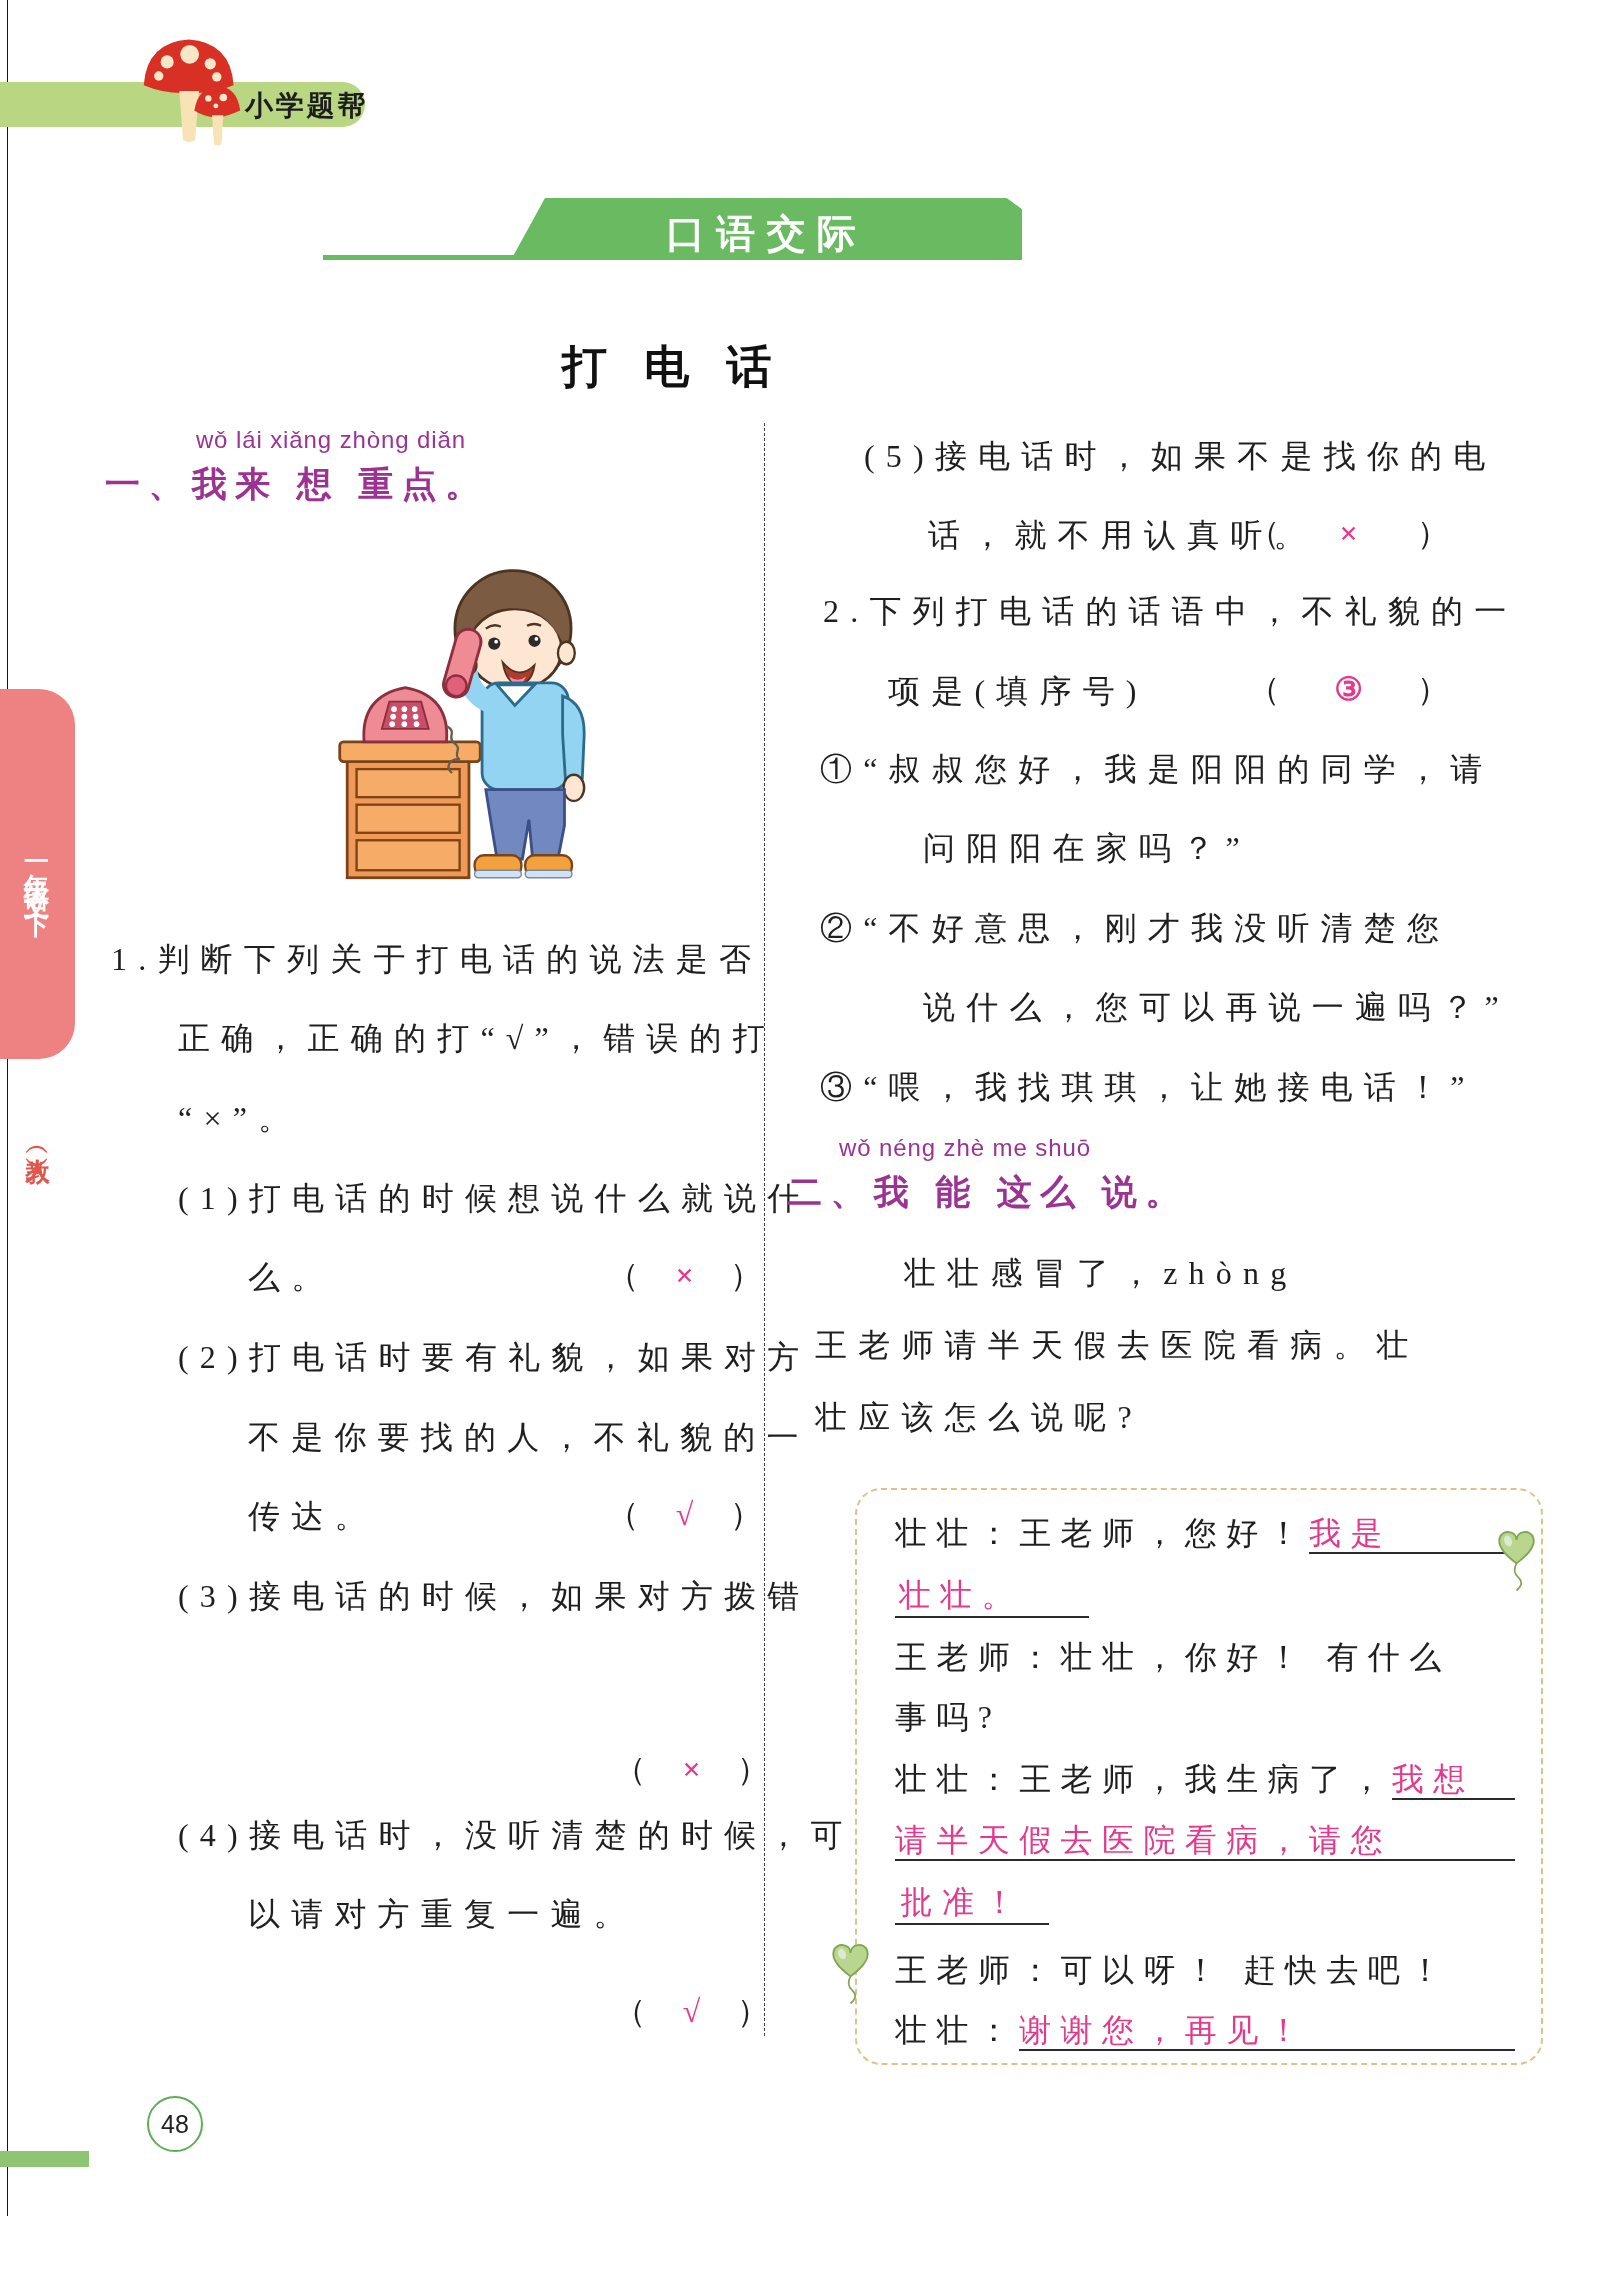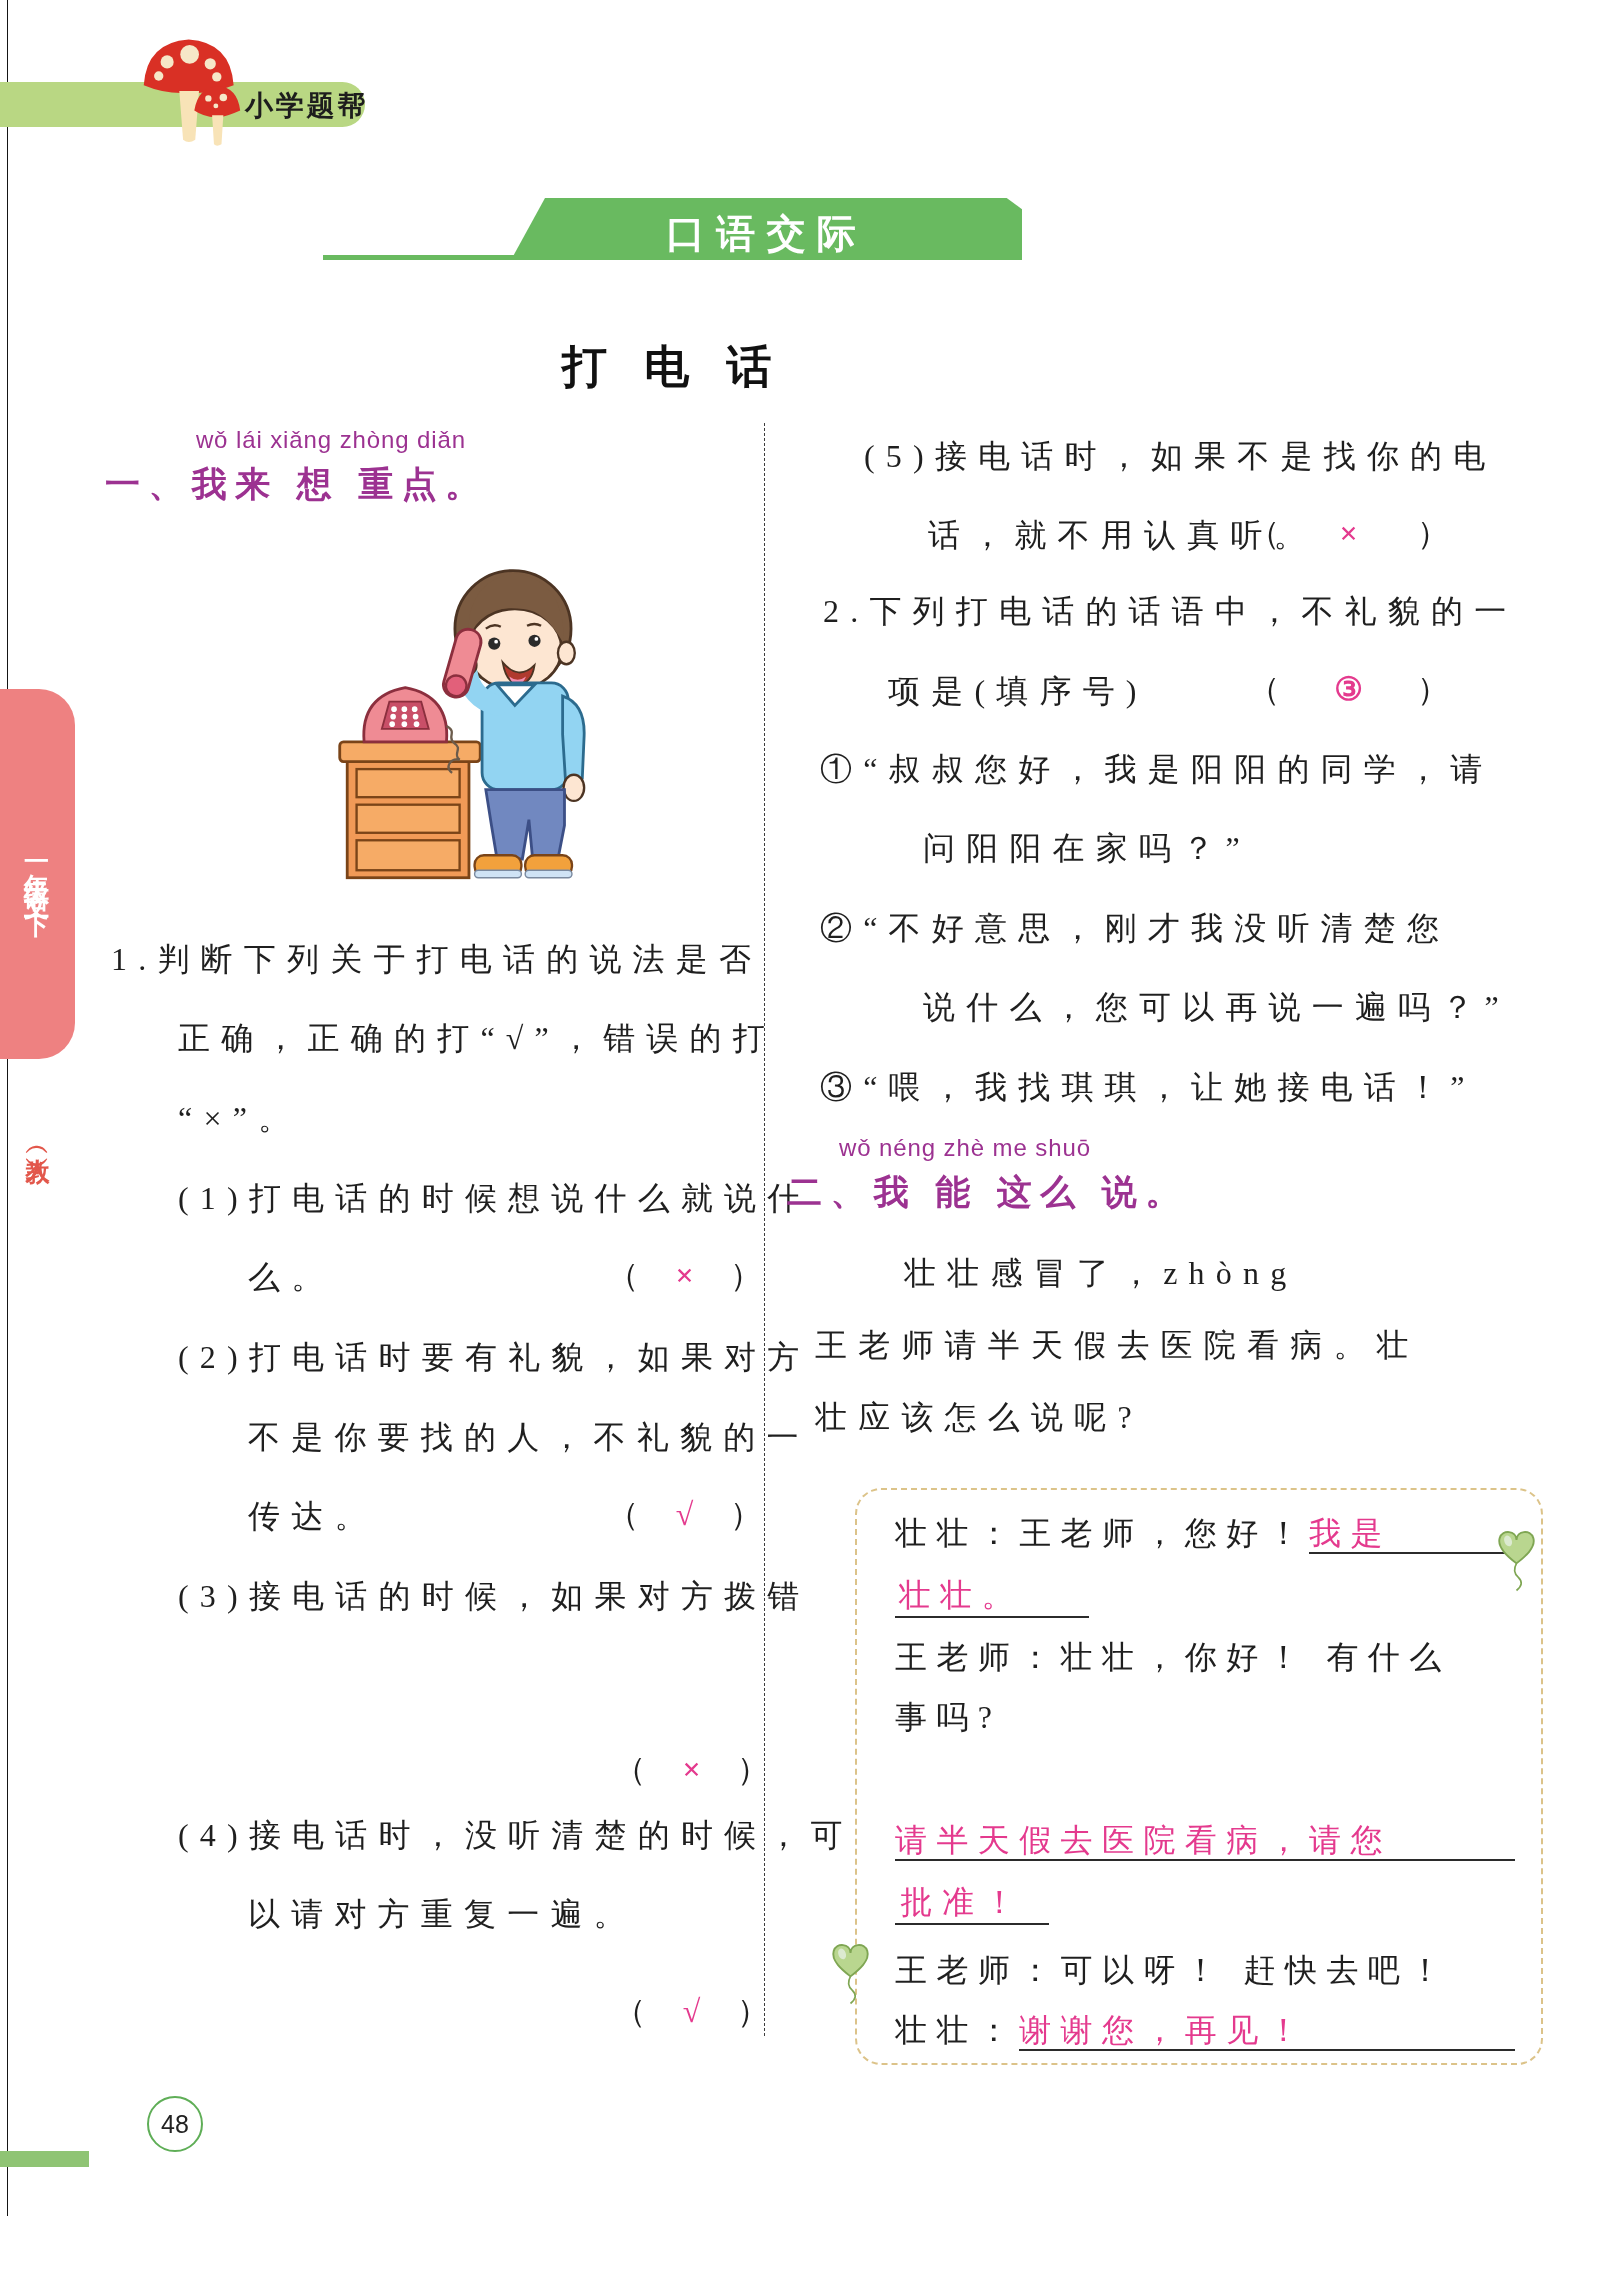--- a/index.html
+++ b/index.html
@@ -240,20 +240,24 @@
   </div>
   <div class="box-ln" style="top:1576px">
     <span class="pk ul-sm">壮壮。</span>
   </div>
   <div class="box-ln" style="top:1638px">
     <span class="blk">王老师：壮壮，你好！ 有什么</span>
   </div>
   <div class="box-ln" style="top:1698px">
     <span class="blk">事吗?</span>
   </div>
+  <div class="box-ln" style="top:1760px">
+    <span class="blk">壮壮：王老师，我生病了，</span>
+      <span class="pk fill">我想</span>
+  </div>
   <div class="box-ln" style="top:1821px">
     <span class="pk fill">请半天假去医院看病，请您</span>
   </div>
   <div class="box-ln" style="top:1883px">
     <span class="pk ul">批准！</span>
   </div>
   <div class="box-ln" style="top:1951px">
     <span class="blk">王老师：可以呀！ 赶快去吧！</span>
   </div>
   <div class="box-ln" style="top:2011px">

